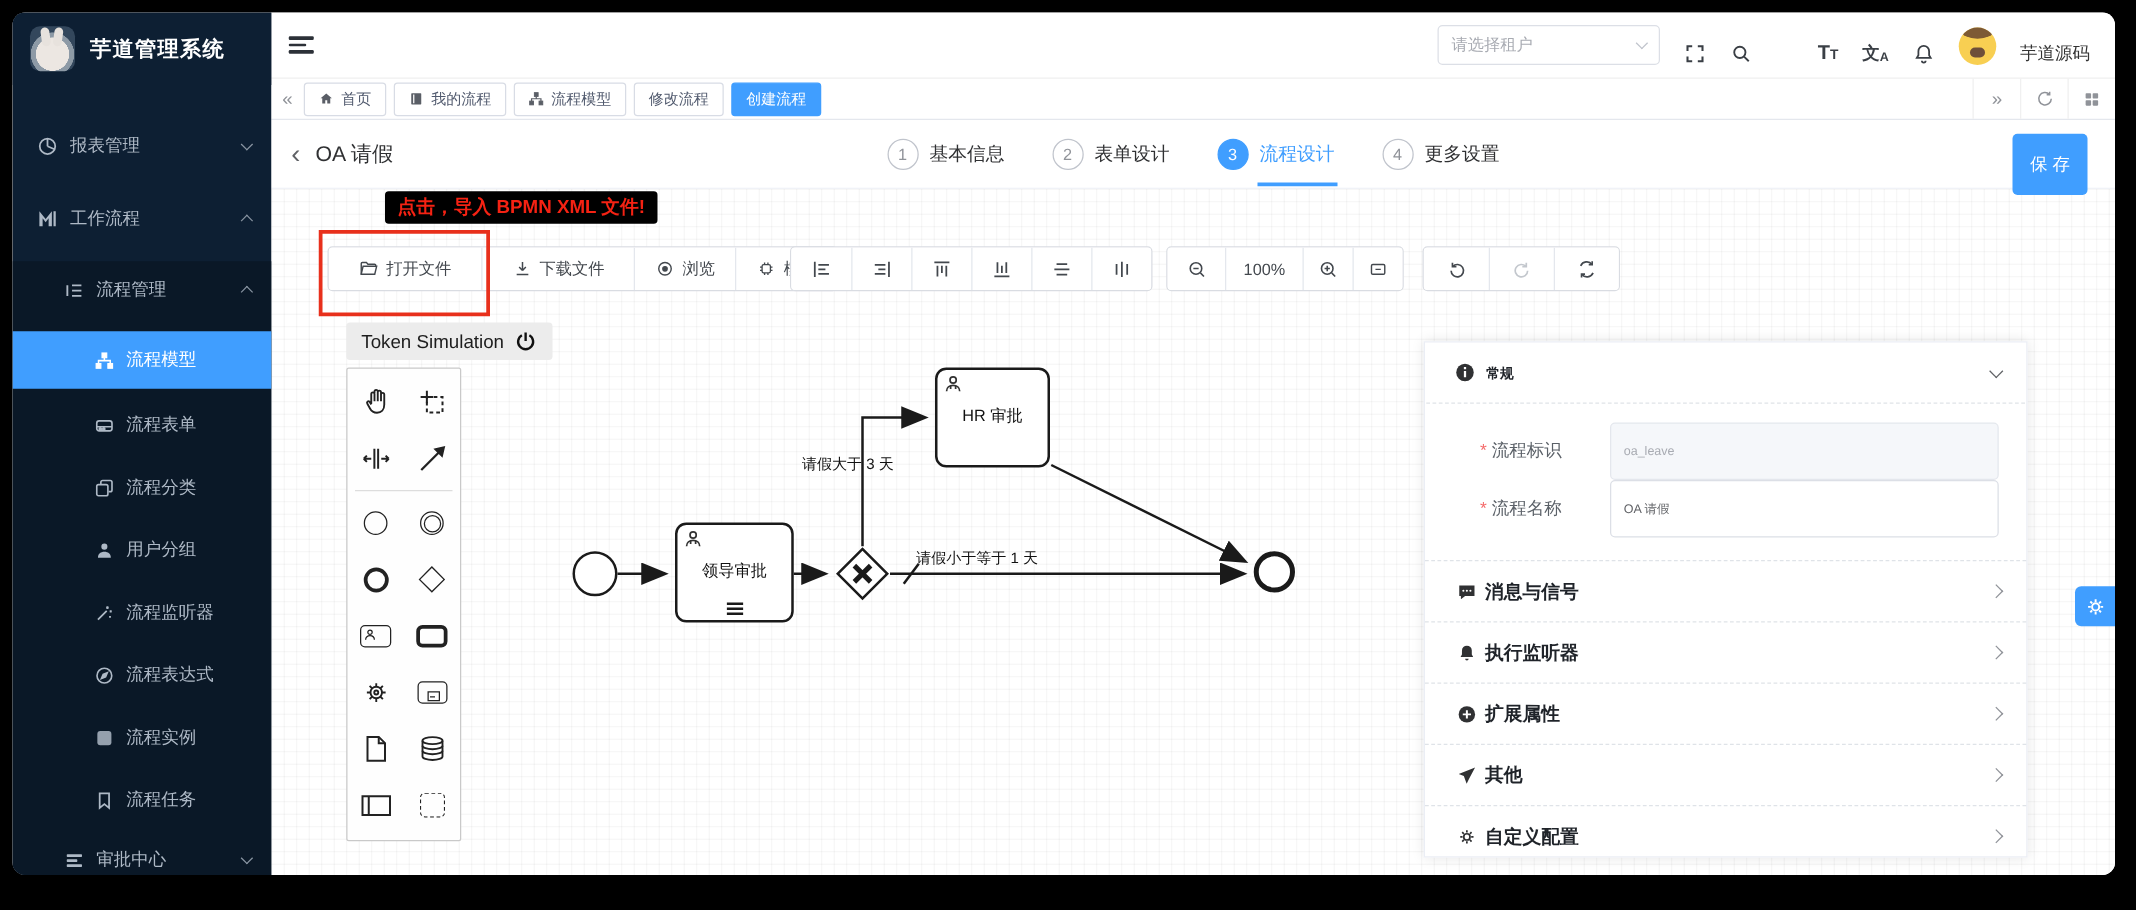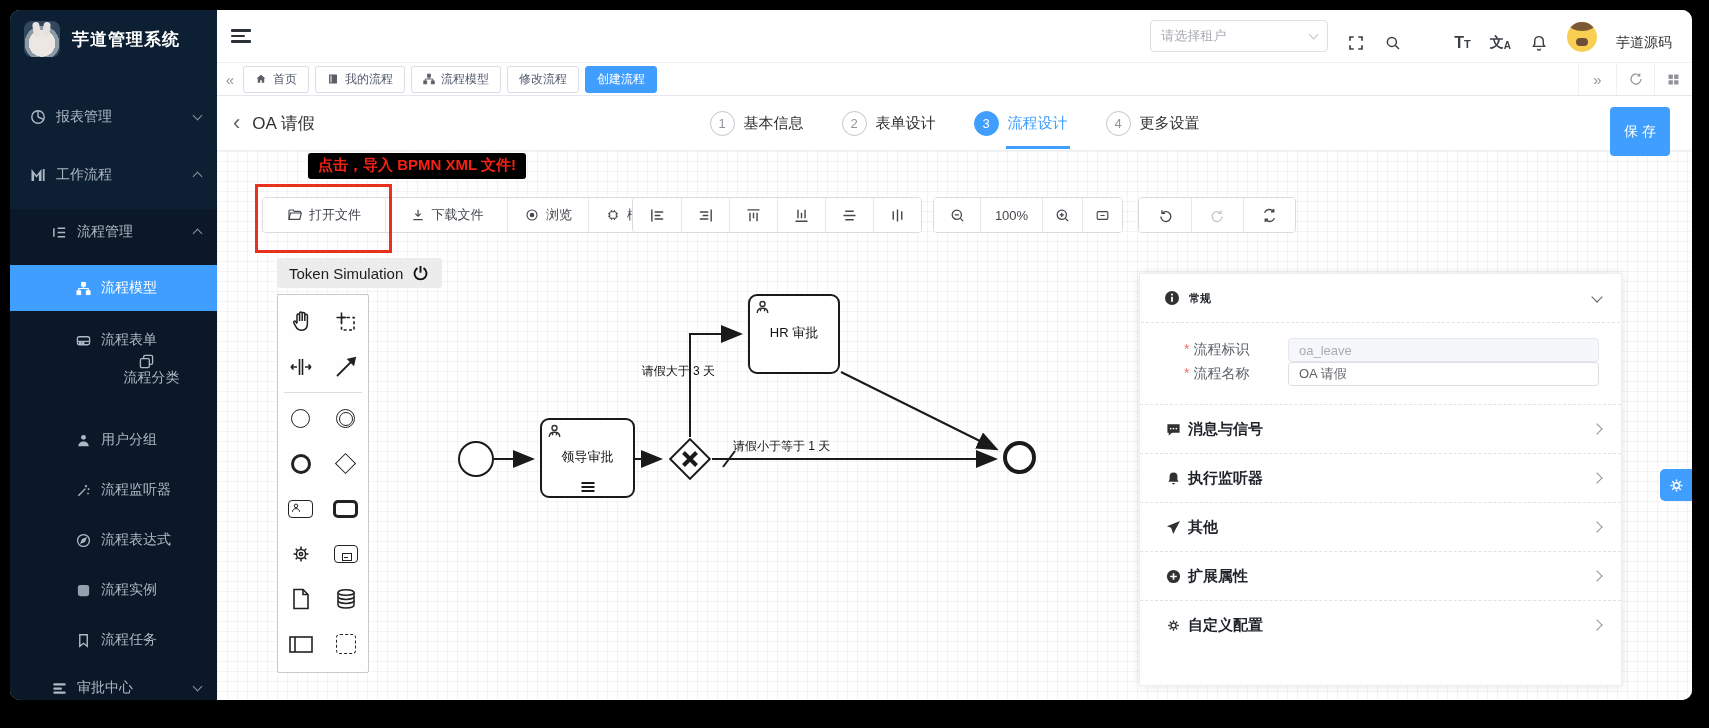--- a/index.html
+++ b/index.html
@@ -122,21 +122,21 @@
   
   #prop-panel{position:absolute;left:922px;top:122px;width:483px;height:413px;background:#fff;border:1px solid #ebeef5;box-shadow:0 0 10px rgba(0,0,0,.10);z-index:10;}
   .pp-header{height:48px;display:flex;align-items:center;padding:0 20px 0 24px;}
   .pp-title{font-size:11px;font-weight:bold;color:#1f2329;margin-left:9px;}
   .pp-header .chev{margin-left:auto;width:8px;height:8px;border-right:1.6px solid #606266;border-bottom:1.6px solid #606266;}
   .pp-divider{border-top:1px dashed #dfe3e8;margin:0 1px;}
   .pp-fields{padding:15px 22px 18px 44px;display:flex;flex-direction:column;}
   .pp-field{display:flex;align-items:center;}
   .pp-label{width:104px;font-size:14px;color:#5b6168;flex:0 0 auto;}
   .req{color:#f56c6c;margin-right:4px;}
-  .pp-input{flex:1;height:24px;border:1px solid #dcdfe6;border-radius:4px;padding:0 10px;font-size:13px;color:#606266;outline:none;background:#fff;}
+  .pp-input{flex:1;height:46px;border:1px solid #dcdfe6;border-radius:4px;padding:0 10px;font-size:10px;color:#606266;outline:none;background:#fff;}
   .pp-input[disabled]{background:#f5f7fa;border-color:#e4e7ed;color:#a8abb2;}
   .pp-row{height:49px;display:flex;align-items:center;padding:0 20px 0 26px;border-top:1px dashed #dfe3e8;cursor:pointer;}
   .pp-row .rlabel{font-size:15px;font-weight:bold;color:#1f2329;margin-left:7px;}
   .pp-row .chev{margin-left:auto;width:8px;height:8px;border-right:1.6px solid #909399;border-bottom:1.6px solid #909399;}
 
   .gear-float{position:absolute;left:1443px;top:318px;width:32px;height:32px;background:#409eff;border-radius:5px 0 0 5px;display:flex;align-items:center;justify-content:center;color:#fff;cursor:pointer;z-index:12;}
 </style>
 </head>
 <body>
 
@@ -200,21 +200,21 @@
             <svg width="15" height="15" viewBox="0 0 16 16" fill="none" stroke="currentColor" stroke-width="1.4">
               <rect x="1.5" y="4" width="13" height="8.5" rx="2"></rect>
               <path d="M1.5 9h13"></path>
               <circle cx="4.5" cy="10.8" r=".9" fill="currentColor"></circle>
               <circle cx="7.5" cy="10.8" r=".9" fill="currentColor"></circle>
             </svg>
           </span>
       <span class="txt">流程表单</span>
     </div>
 
-    <div class="snav lv3" style="top:344px;flex-direction:column;">
+    <div class="snav lv3" style="top:357px;">
       <span>
             <svg width="15" height="15" viewBox="0 0 16 16" fill="none" stroke="currentColor" stroke-width="1.4">
               <rect x="1.5" y="5" width="9.5" height="9.5" rx="1.5"></rect>
               <path d="M5 5V3a1.5 1.5 0 0 1 1.5-1.5H13A1.5 1.5 0 0 1 14.5 3v6.5A1.5 1.5 0 0 1 13 11h-1.5"></path>
             </svg>
           </span>
       <span class="txt">流程分类</span>
     </div>
 
     <div class="snav lv3" style="top:407px;">
@@ -683,32 +683,32 @@
       </div>
       <div class="pp-row">
         <svg width="15" height="15" viewBox="0 0 16 16" fill="#303133">
               <path d="M8 1.6a4.2 4.2 0 0 0-4.2 4.2v3.4L2.6 11.4h10.8l-1.2-2.2V5.8A4.2 4.2 0 0 0 8 1.6z"></path>
               <path d="M6.5 12.8a1.5 1.5 0 0 0 3 0z"></path>
             </svg>
         <span class="rlabel">执行监听器</span>
         <i class="chev right"></i>
       </div>
       <div class="pp-row">
-        <svg width="15" height="15" viewBox="0 0 16 16" fill="#303133">
-              <path d="M15 1 1 6.6l4.4 1.7L7.8 15l2.2-4.6L15 1z"></path>
-            </svg>
-        <span class="rlabel">其他</span>
-        <i class="chev right"></i>
-      </div>
-      <div class="pp-row">
         <svg width="15" height="15" viewBox="0 0 16 16">
               <circle cx="8" cy="8" r="7" fill="#303133"></circle>
               <path d="M8 4.5v7M4.5 8h7" stroke="#fff" stroke-width="1.7"></path>
             </svg>
         <span class="rlabel">扩展属性</span>
+        <i class="chev right"></i>
+      </div>
+      <div class="pp-row">
+        <svg width="15" height="15" viewBox="0 0 16 16" fill="#303133">
+              <path d="M15 1 1 6.6l4.4 1.7L7.8 15l2.2-4.6L15 1z"></path>
+            </svg>
+        <span class="rlabel">其他</span>
         <i class="chev right"></i>
       </div>
       <div class="pp-row">
         <svg width="15" height="15" viewBox="0 0 24 24" fill="none" stroke="#303133" stroke-width="2.2">
               <circle cx="12" cy="12" r="4"></circle>
               <path d="M12 3.5v3M12 17.5v3M3.5 12h3M17.5 12h3M6 6l2.1 2.1M15.9 15.9 18 18M18 6l-2.1 2.1M8.1 15.9 6 18"></path>
             </svg>
         <span class="rlabel">自定义配置</span>
         <i class="chev right"></i>
       </div>

